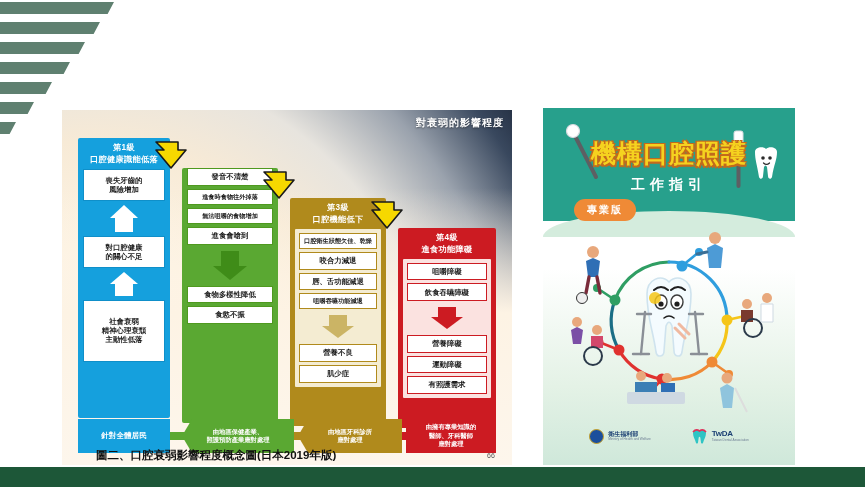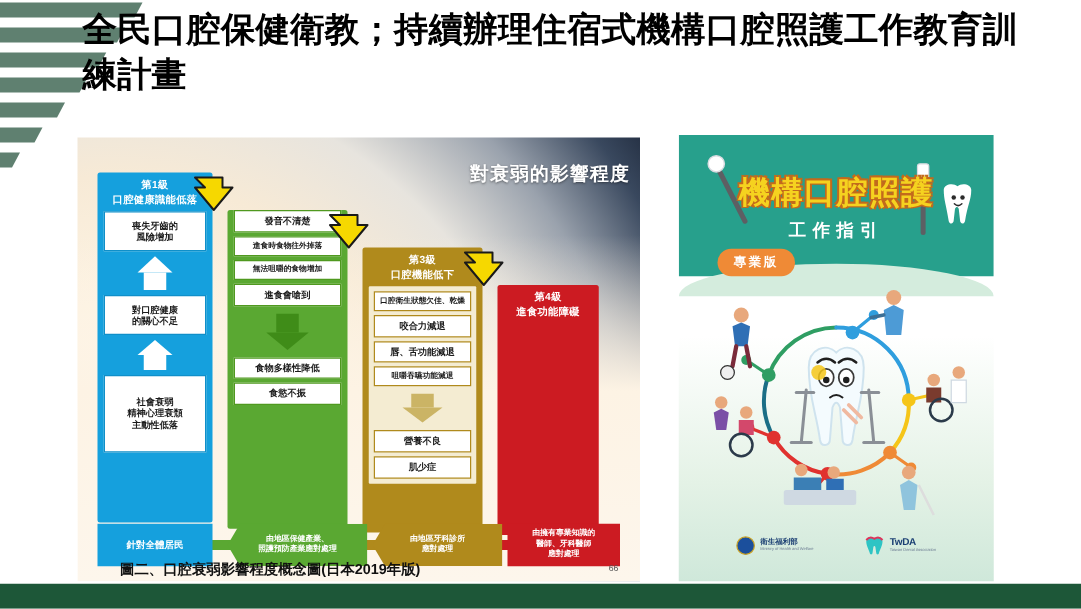--- a/index.html
+++ b/index.html
@@ -32,21 +32,21 @@
     position:absolute;left:62px;top:110px;width:450px;height:355px;
     background:
       radial-gradient(120% 160% at 6% 92%, #ffffff 0%, #fdf3e3 34%, #f7ead6 52%, #e7e4de 66%, #9aa2ad 80%, #39485e 92%, #1d2739 100%);
     overflow:hidden;
   }
   .fig .figbg-white{
     position:absolute;left:0;bottom:0;width:100%;height:78%;
     background:linear-gradient(to top,#fdf6ec 0%,#fdf3e4 55%,rgba(253,243,228,0) 100%);
   }
   .impact-label{
-    position:absolute;right:8px;top:20px;color:#fff;font-size:15px;
+    position:absolute;right:8px;top:6px;color:#fff;font-size:10px;
     font-weight:bold;letter-spacing:1px;text-shadow:0 1px 2px rgba(0,0,0,.45);
   }
 
   
   .lvl{position:absolute;border-radius:2px;box-sizing:border-box;}
   .lvl .hd{
     text-align:center;color:#fff;font-weight:bold;font-size:8.2px;
     line-height:1.45;padding:4px 2px 3px;letter-spacing:.3px;
   }
   .lvl .inner{margin:0 5px 6px;display:flex;flex-direction:column;gap:3px;}
@@ -70,21 +70,21 @@
   
   #lvl2{left:120px;top:58px;width:96px;height:255px;background:#5aa832;}
   #lvl2 .cell{border-color:#4f991f;}
 
   
   #lvl3{left:228px;top:88px;width:96px;height:228px;background:#b08a1c;}
   #lvl3 .inner{background:#f4ecd2;padding:4px;border-radius:1px;}
   #lvl3 .cell{border-color:#b08a1c;}
 
   
-  #lvl4{left:336px;top:118px;width:81px;height:200px;background:#cc1b22;}
+  #lvl4{left:336px;top:118px;width:98px;height:200px;background:#cc1b22;}
   #lvl4 .inner{background:#fbe2e0;padding:4px;border-radius:1px;}
   #lvl4 .cell{border-color:#cc1b22;}
 
   
   .yarrow{position:absolute;width:34px;height:30px;}
   .yarrow svg{width:100%;height:100%;display:block;}
 
   
   .actrow{position:absolute;left:16px;bottom:12px;width:418px;height:34px;}
   .act{
@@ -158,21 +158,20 @@
   <div class="stripes">
     <i style="left:-4px;top:2px;width:118px;"></i>
     <i style="left:-12px;top:22px;width:112px;"></i>
     <i style="left:-20px;top:42px;width:105px;"></i>
     <i style="left:-28px;top:62px;width:98px;"></i>
     <i style="left:-36px;top:82px;width:88px;"></i>
     <i style="left:-44px;top:102px;width:78px;"></i>
     <i style="left:-52px;top:122px;width:68px;"></i>
   </div>
 
-  <div class="title">全民口腔保健衛教；持續辦理住宿式機構口腔照護工作教育訓練計畫</div>
 
   <div class="fig">
     <div class="figbg-white"></div>
     <div class="impact-label">對衰弱的影響程度</div>
 
     <div class="lvl" id="lvl1">
       <div class="hd">
         <span>第1級</span><br>
         <span>口腔健康識能低落</span>
       </div>
@@ -226,20 +225,31 @@
         </div>
         <div class="cell">營養不良</div>
         <div class="cell">肌少症</div>
       </div>
     </div>
 
     <div class="lvl" id="lvl4">
       <div class="hd">
         <span>第4級</span><br>
         <span>進食功能障礙</span>
+      </div>
+      <div class="inner">
+        <div class="cell">咀嚼障礙</div>
+        <div class="cell">飲食吞嚥障礙</div>
+        <div class="bigarrow">
+          <div class="stem" style="height:10px;background:#cc1b22;"></div>
+          <div class="head" style="border-left:16px solid transparent;border-right:16px solid transparent;border-top:12px solid #cc1b22;"></div>
+        </div>
+        <div class="cell">營養障礙</div>
+        <div class="cell">運動障礙</div>
+        <div class="cell">有照護需求</div>
       </div>
     </div>
 
     <div class="yarrow" style="left:92px;top:30px;">
       <svg viewBox="0 0 34 30">
           <polygon points="2,2 24,2 24,10 32,10 17,28 2,10 10,10" fill="#f6d800" stroke="#1a1a1a" stroke-width="1.6" stroke-linejoin="round"></polygon>
         </svg>
     </div>
     <div class="yarrow" style="left:200px;top:60px;">
       <svg viewBox="0 0 34 30">

